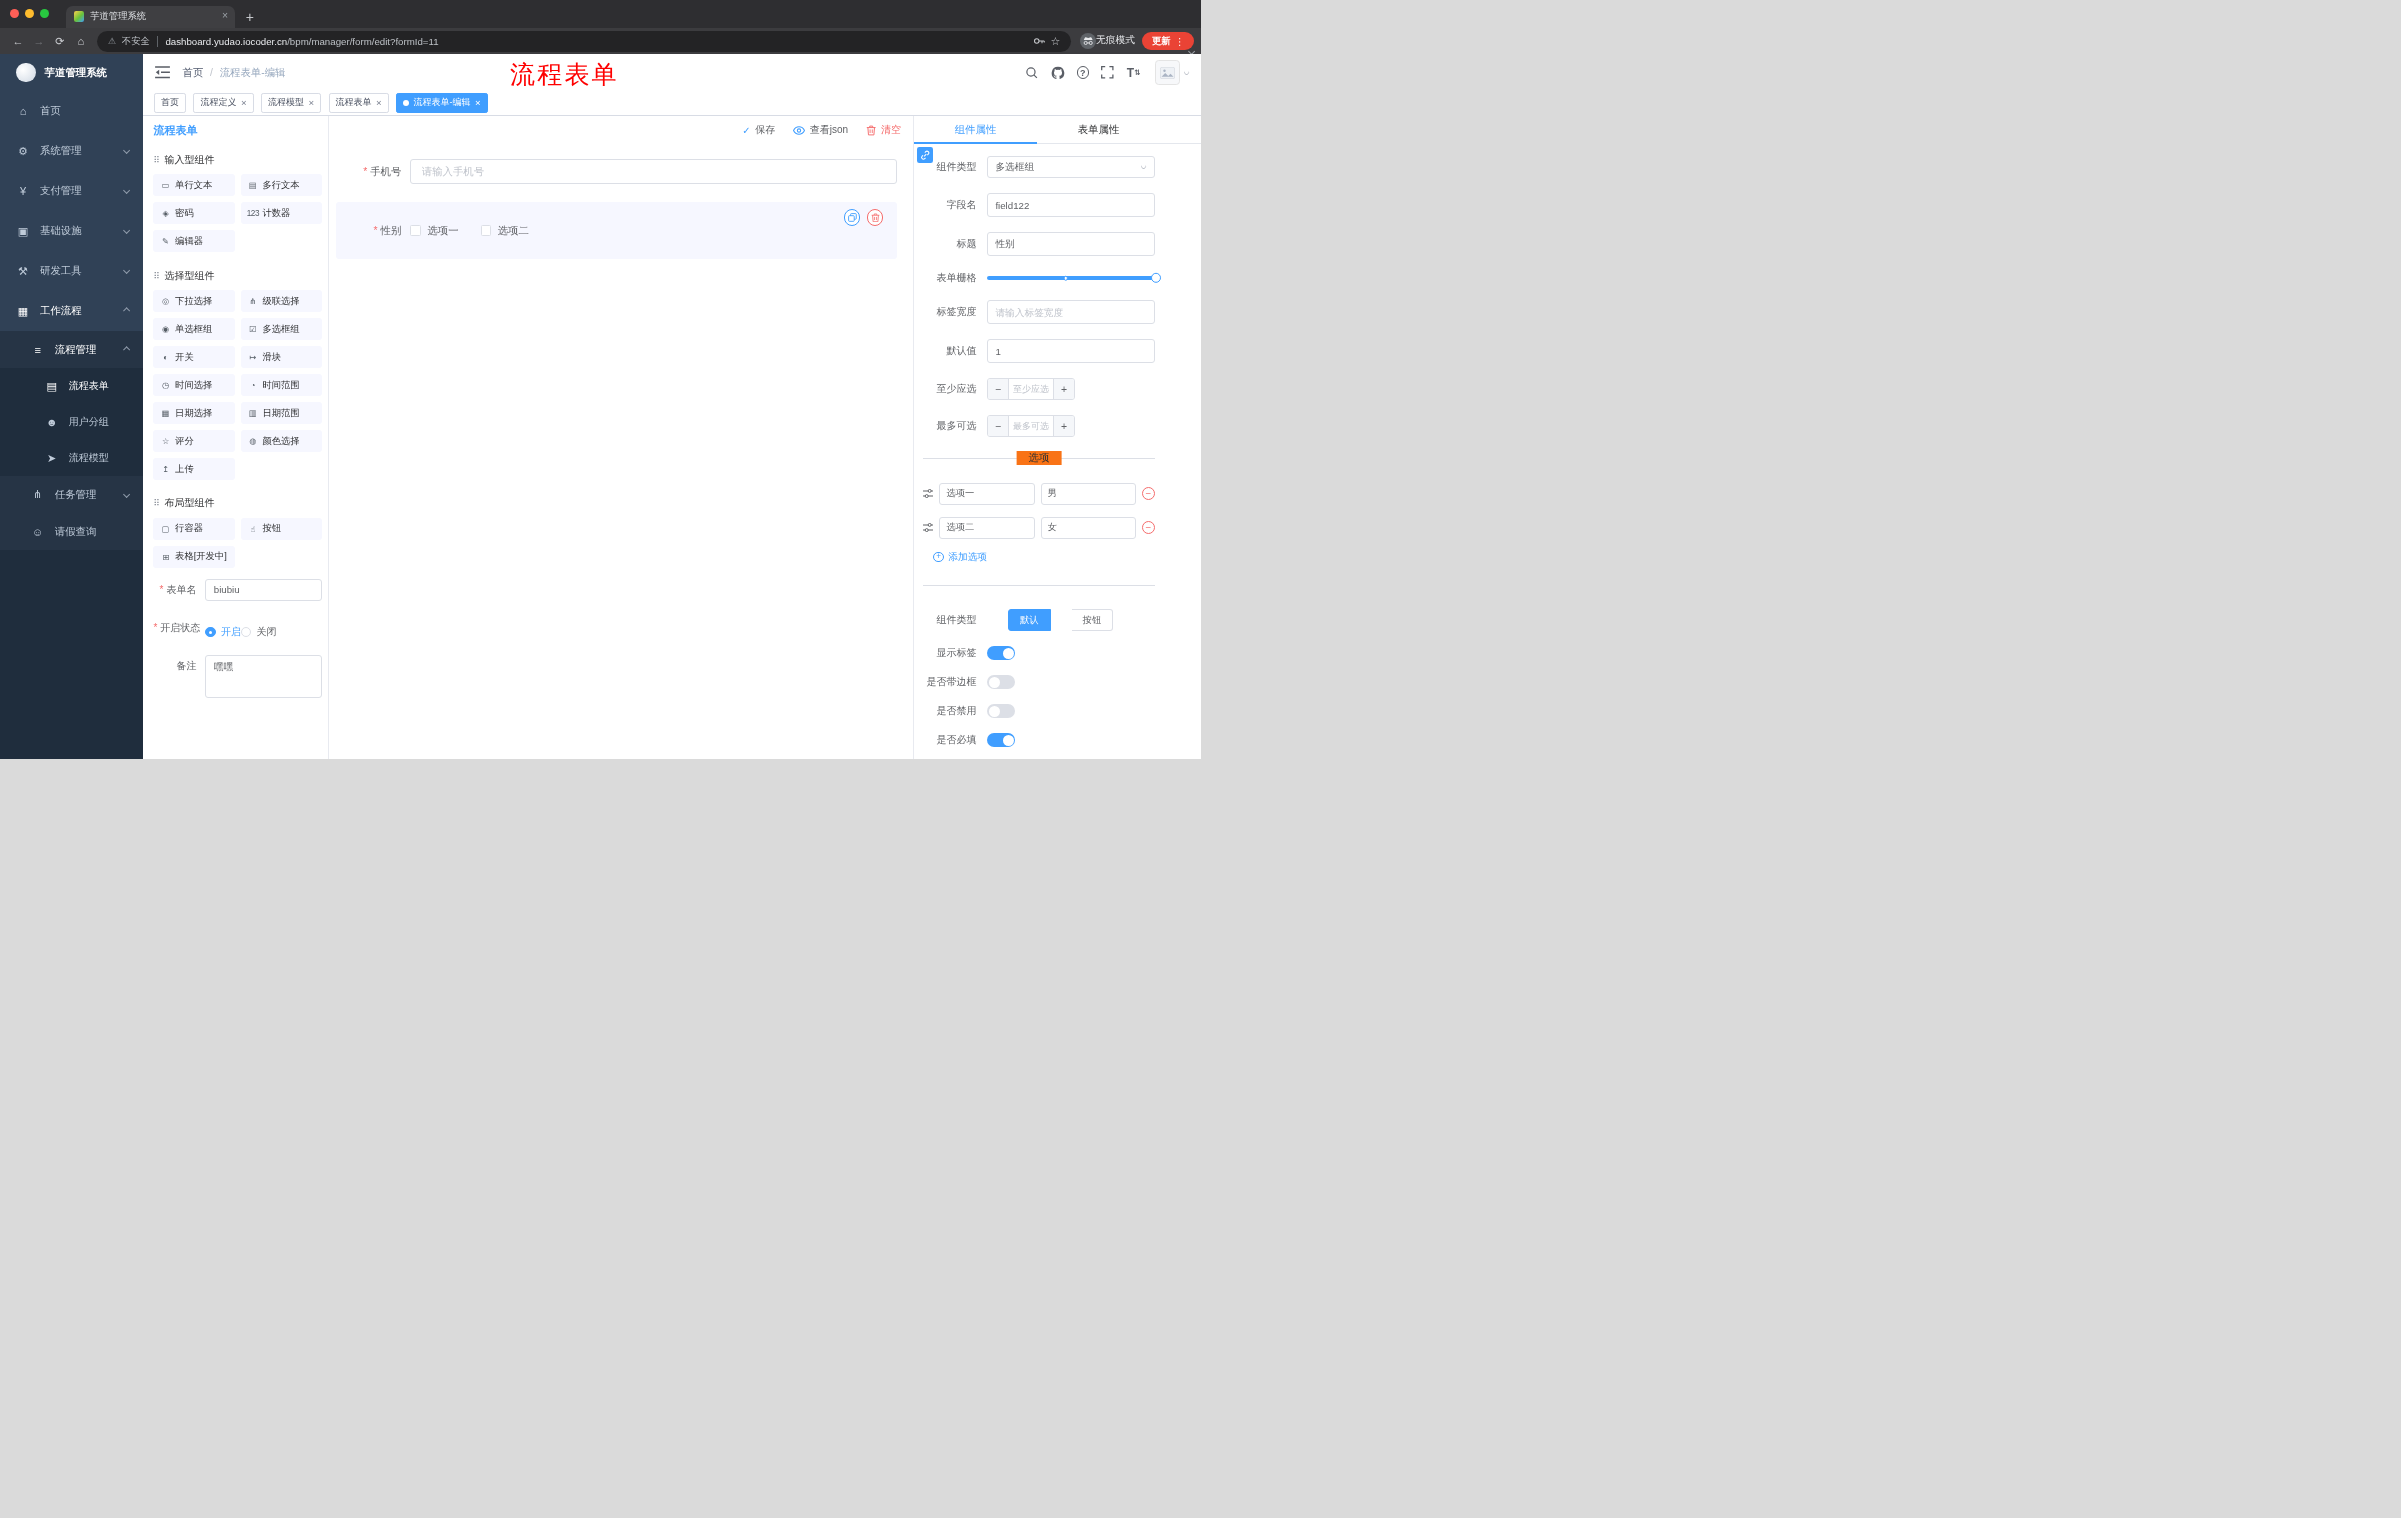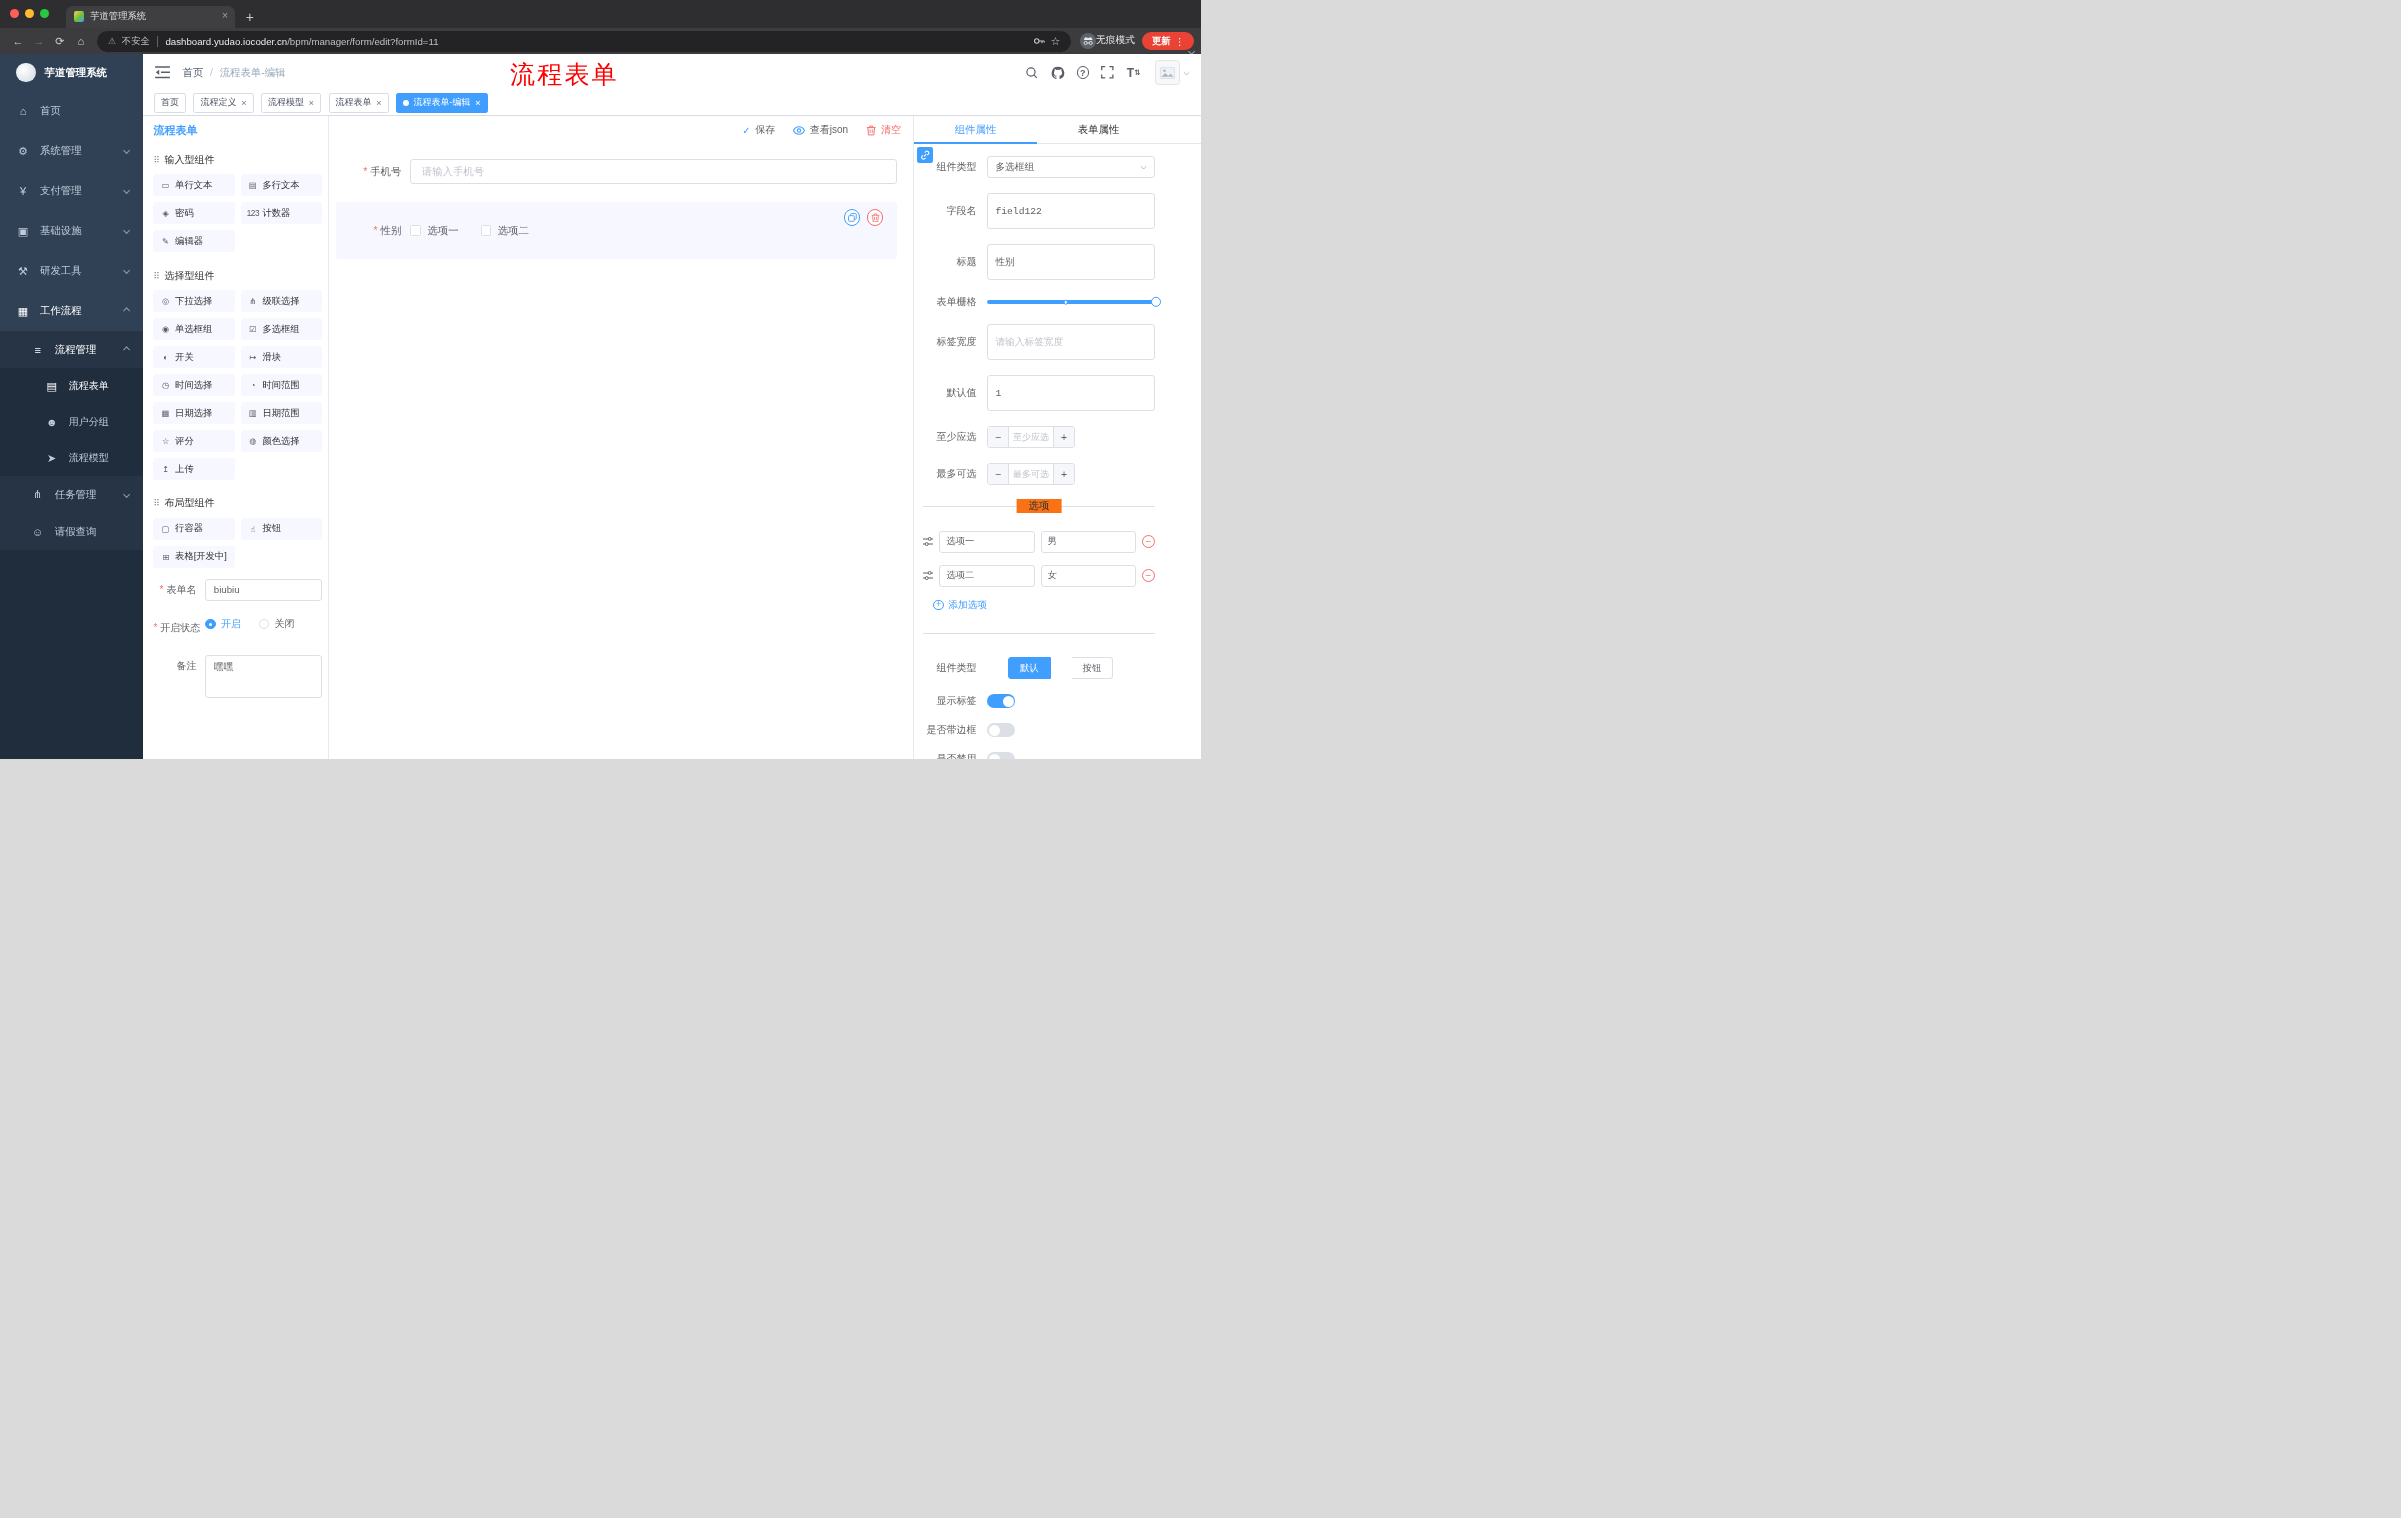--- a/index.html
+++ b/index.html
@@ -99,21 +99,21 @@
   .chip .cg { font-size:8.2px; color:#545c64; width:12px; text-align:center; flex:none; letter-spacing:-0.4px; }
   .chip .cl { white-space:nowrap; overflow:hidden; }
 
   .meta { margin-top:11px; display:flex; flex-direction:column; gap:16.3px; }
   .mrow { display:flex; align-items:flex-start; }
   .mlabel { width:52px; text-align:right; font-size:10px; color:#606266; padding-right:9px; line-height:22px; flex:none; white-space:nowrap; }
   .req::before { content:"*"; color:#f56c6c; margin-right:3px; }
   .mctl { flex:1; min-width:0; }
   .tinput { width:100%; height:22px; border:0.7px solid #dcdfe6; border-radius:3px; padding:0 7.4px; font-size:9.7px; color:#606266; outline:none; background:#fff; font-family:inherit; }
   textarea.tinput { height:43px; padding:4.5px 7.4px; resize:none; }
-  .radio-row { display:flex; align-items:flex-start; gap:18px; height:22px; }
+  .radio-row { display:flex; align-items:flex-end; height:22px; }
   .radio { display:flex; align-items:center; gap:5.2px; font-size:10px; color:#606266; }
   .rdot { width:10.4px; height:10.4px; border-radius:50%; border:0.7px solid #dcdfe6; background:#fff; flex:none; position:relative; }
   .radio.sel { color:#409eff; }
   .radio.sel .rdot { border-color:#409eff; background:#409eff; }
   .radio.sel .rdot::after { content:""; position:absolute; left:3px; top:3px; width:3px; height:3px; border-radius:50%; background:#fff; }
 
   
   .canvas { flex:1; display:flex; flex-direction:column; min-width:0; }
   .canvas-toolbar { height:28px; display:flex; align-items:center; justify-content:flex-end; gap:18px; padding-right:12px; flex:none; }
   .tbtn { display:flex; align-items:center; gap:4.5px; font-size:10px; color:#606266; }
@@ -137,21 +137,21 @@
   .panel { width:288px; border-left:0.7px solid #e8eaf0; position:relative; display:flex; flex-direction:column; flex:none; }
   .panel-tabs { height:28px; display:flex; border-bottom:0.7px solid #e4e7ed; flex:none; }
   .ptab { width:123px; display:flex; align-items:center; justify-content:center; font-size:10.4px; color:#303133; position:relative; }
   .ptab.active { color:#409eff; }
   .ptab.active::after { content:""; position:absolute; left:0; right:0; bottom:-0.7px; height:1.5px; background:#409eff; }
   .link-btn { position:absolute; left:3px; top:31px; width:16.3px; height:16.3px; border-radius:2.2px; background:#409eff; display:flex; align-items:center; justify-content:center; z-index:2; }
   .panel-body { flex:1; padding:12px 46px 0 9px; overflow:hidden; }
   .prow { display:flex; align-items:center; margin-bottom:15px; }
   .plabel { width:64px; flex:none; text-align:right; padding-right:10.4px; font-size:10px; color:#606266; white-space:nowrap; }
   .pctl { flex:1; display:flex; align-items:center; min-width:0; }
-  .pinput { width:100%; height:36px; border:0.7px solid #dcdfe6; border-radius:3px; padding:0 7.4px; font-size:9.7px; color:#606266; outline:none; background:#fff; font-family:Liberation Mono, monospace; }
+  .pinput { width:100%; height:24px; border:0.7px solid #dcdfe6; border-radius:3px; padding:0 7.4px; font-size:9.7px; color:#606266; outline:none; background:#fff; font-family:Liberation Sans, sans-serif; }
   .pinput::placeholder { color:#c0c4cc; }
   .pselect { width:100%; height:22px; border:0.7px solid #dcdfe6; border-radius:3px; display:flex; align-items:center; justify-content:space-between; padding:0 7.4px; font-size:9.7px; color:#606266; background:#fff; }
   .slider { width:100%; position:relative; height:12px; display:flex; align-items:center; }
   .slider .track { width:100%; height:3.7px; border-radius:2.2px; background:#409eff; }
   .slider .mark { position:absolute; left:47%; top:50%; transform:translate(-50%,-50%); width:4.5px; height:4.5px; border-radius:50%; background:#fff; border:1.5px solid #409eff; }
   .slider .handle { position:absolute; right:-6px; top:50%; transform:translateY(-50%); width:10.4px; height:10.4px; border-radius:50%; background:#fff; border:1.5px solid #409eff; }
   .stepper { width:88px; height:22px; border:0.7px solid #dcdfe6; border-radius:3px; display:flex; align-items:stretch; overflow:hidden; background:#fff; }
   .step-btn { width:21px; background:#f5f7fa; color:#606266; display:flex; align-items:center; justify-content:center; font-size:10.4px; flex:none; }
   .step-btn.minus { border-right:0.7px solid #dcdfe6; }
   .step-btn.plus { border-left:0.7px solid #dcdfe6; }

